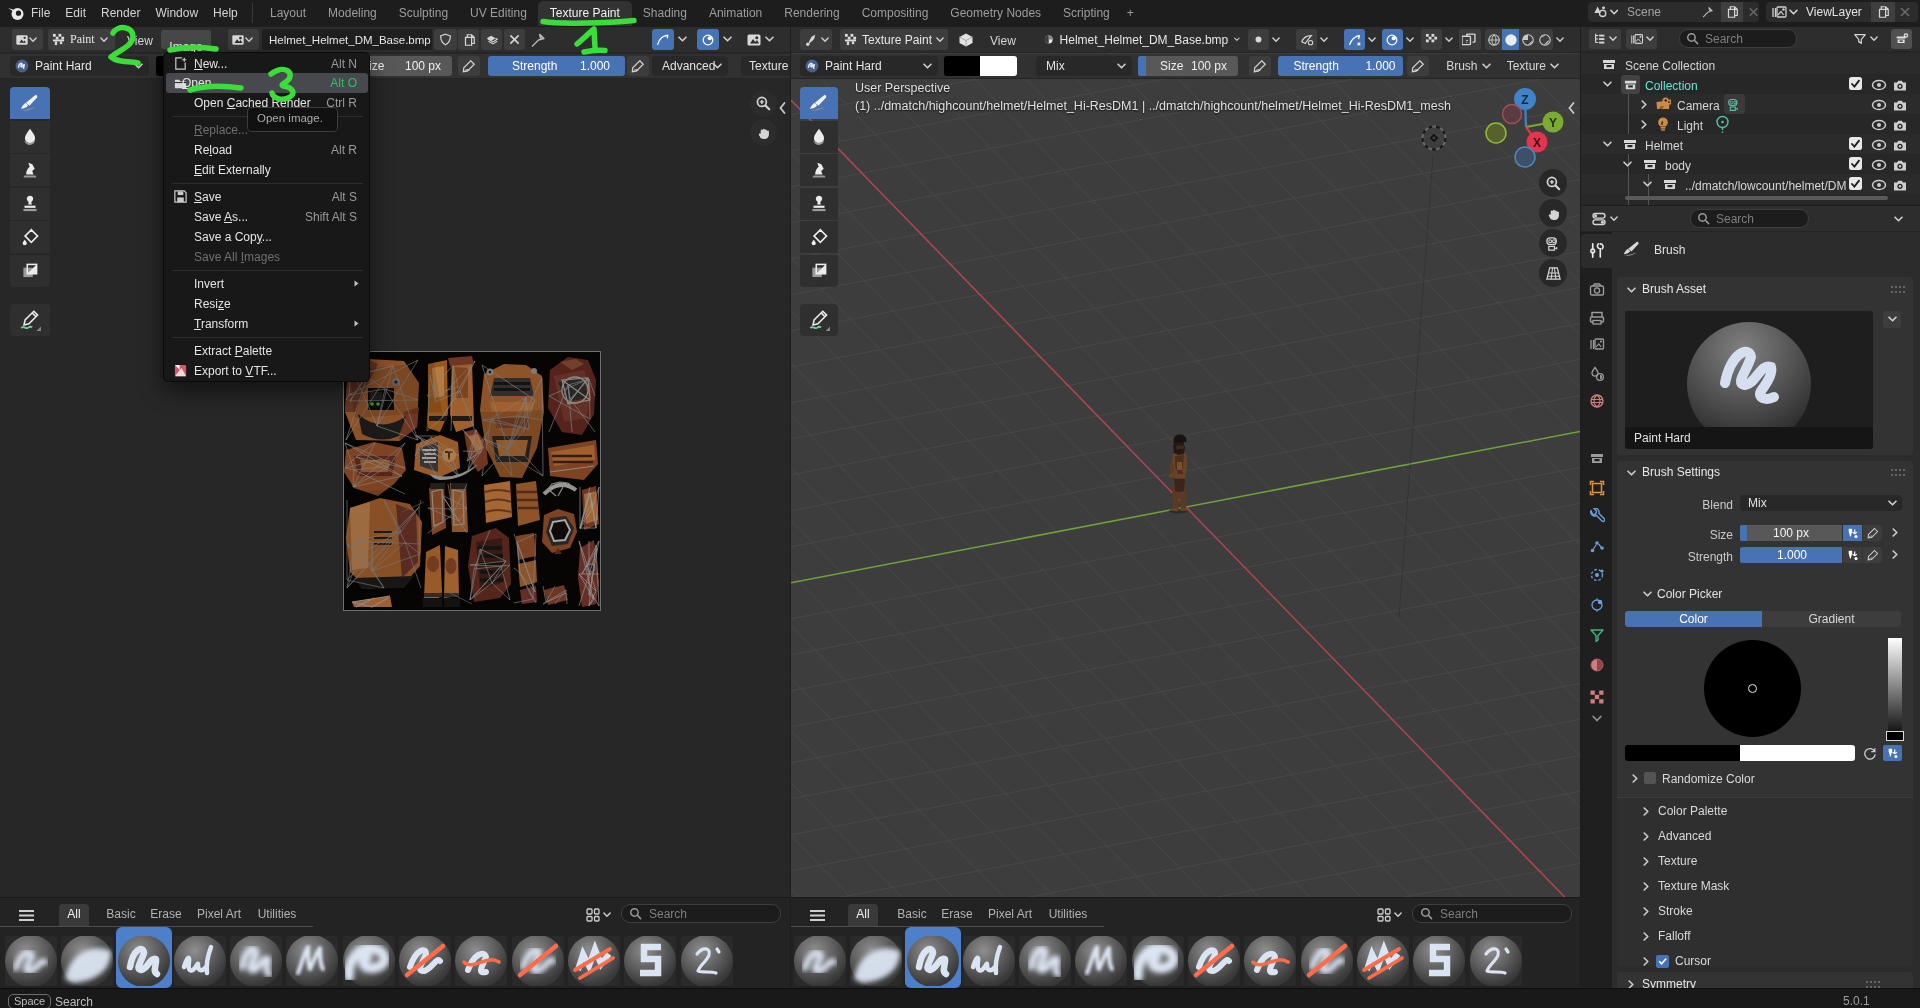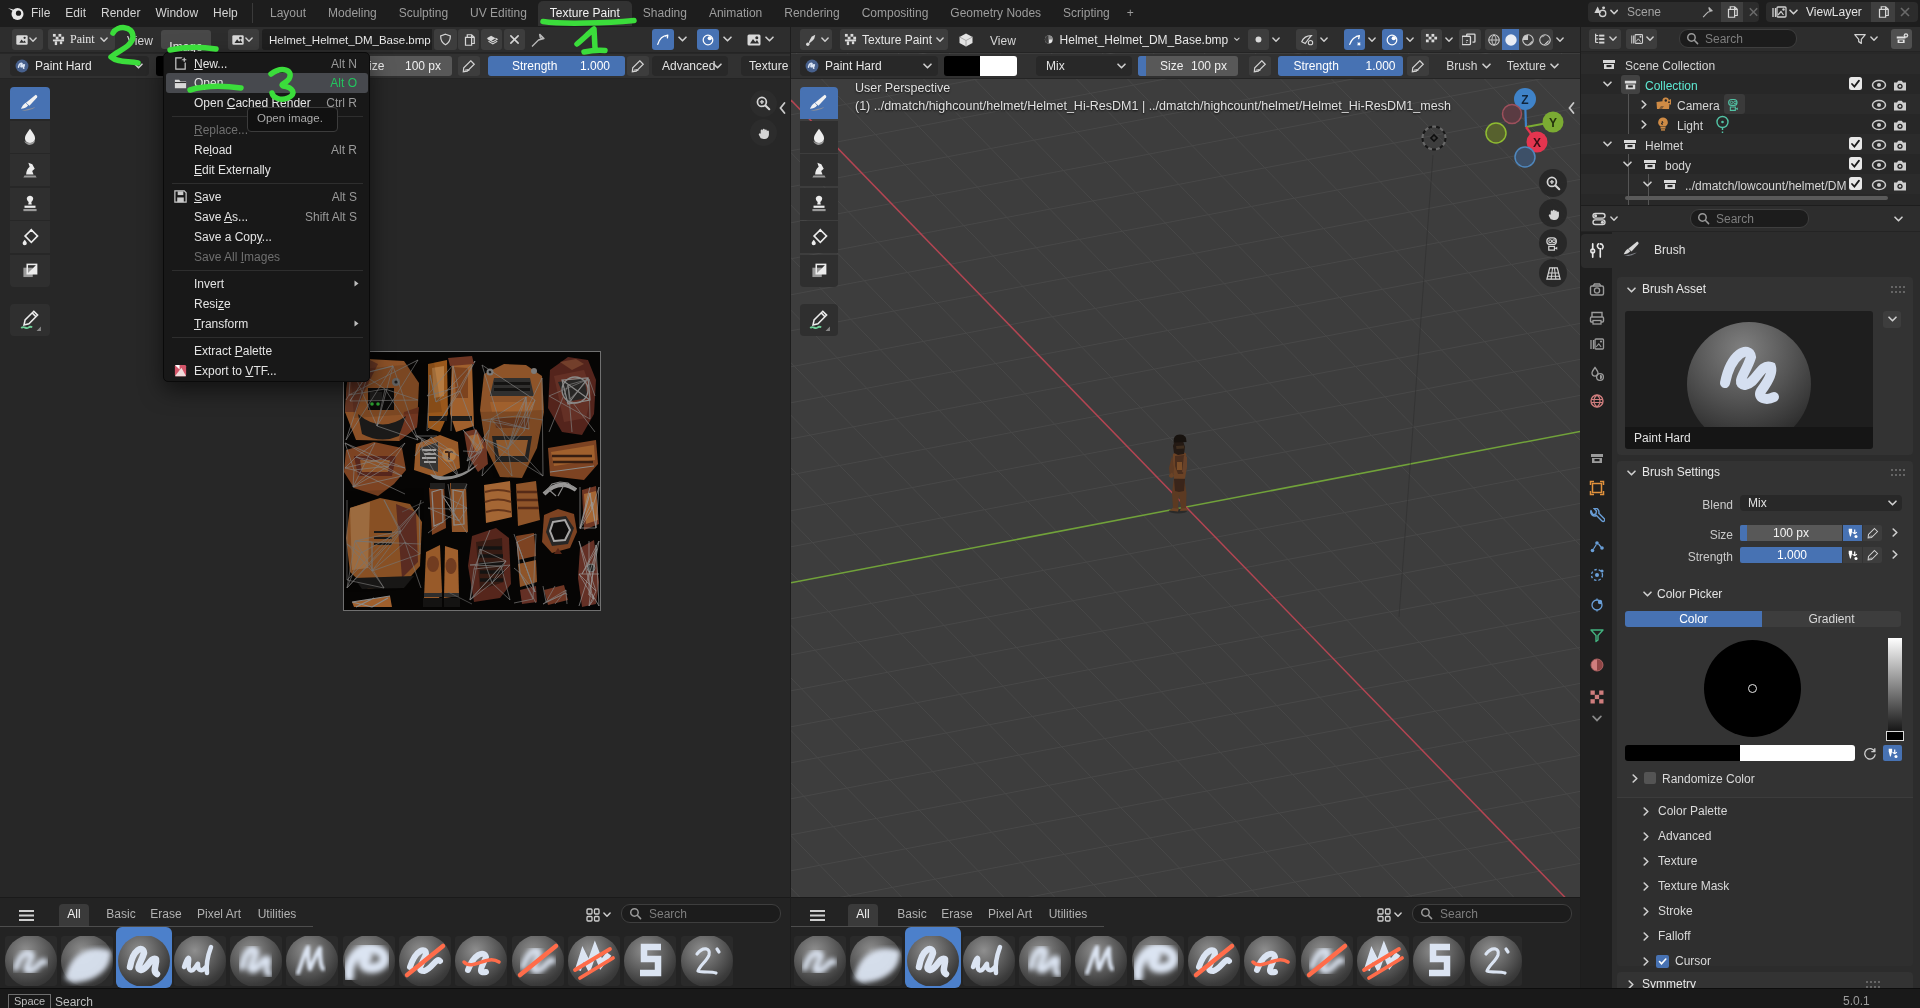--- a/index.html
+++ b/index.html
@@ -1580,42 +1580,42 @@
       </svg>
     </div>
     <div class="abs" style="left:679px;top:38px;width:52px;height:50px;background:#2a2a2a;border-radius:3px;overflow:hidden;">
       <svg width="52" height="50" viewBox="0 1 52 50">
         <circle cx="26" cy="26" r="26" fill="url(#ball)"></circle>
         <use href="#b13"></use>
       </svg>
     </div>
   </div>
 <div class="abs" style="left:0;top:988px;width:1920px;height:20px;background:#191919;border-top:1px solid #0d0d0d;">
-    <div class="abs" style="left:8px;top:5px;padding:0px 5px 1px;border:1px solid #6e6e6e;border-radius:0;color:#bdbdbd;font-size:11px;">Space</div>
+    <div class="abs" style="left:8px;top:5px;padding:0px 5px 1px;border:1px solid #6e6e6e;border-radius:5px;color:#bdbdbd;font-size:11px;">Space</div>
     <span class="abs" style="left:55px;top:6px;color:#bdbdbd;">Search</span>
     <span class="abs" style="left:1843px;top:5px;color:#9d9d9d;">5.0.1</span>
   </div>
 <div class="abs" style="left:163px;top:52px;width:207px;height:330px;background:#181818;border:1px solid #0a0a0a;border-radius:5px;box-shadow:0 8px 22px rgba(0,0,0,0.55);z-index:40;">
     <div class="abs" style="left:2px;top:20px;width:202px;height:20px;background:#47494e;border-radius:3px;"></div>
     <div class="abs" style="left:9px;top:3.0px;">
       <svg width="15" height="15" viewBox="0 0 16 16">
         <path d="M3,2 h7 l3,3 v9 H3 Z M10,2 v3 h3" fill="none" stroke="#c9c9c9" stroke-width="1.3"></path>
         <circle cx="12" cy="4" r="3.2" fill="#181818"></circle>
         <path d="M12,1.8 v4.4 M9.8,4 h4.4" stroke="#c9c9c9" stroke-width="1.3"></path>
       </svg>
     </div>
     <span class="abs" style="left:30px;top:3.5px;color:#e4e4e4;"><u>N</u>ew...</span>
     <span class="abs" style="right:12px;top:3.5px;color:#9a9a9a;">Alt N</span>
     <div class="abs" style="left:9px;top:22.5px;">
       <svg width="15" height="15" viewBox="0 0 16 16">
         <path d="M2,4 h4.5 l1.5,1.8 H14 V13 H2 Z" fill="#d8d8d8"></path>
         <path d="M2,7 h12" stroke="#181818" stroke-width="1"></path>
       </svg>
     </div>
-    <span class="abs" style="left:30px;top:23.0px;color:#e4e4e4;"><u>O</u>pen...</span>
+    <span class="abs" style="left:18px;top:23.0px;color:#e4e4e4;"><u>O</u>pen...</span>
     <span class="abs" style="right:12px;top:23.0px;color:#22c55e;">Alt O</span>
     <span class="abs" style="left:30px;top:43.3px;color:#e4e4e4;">Open <u>C</u>ached Render</span>
     <span class="abs" style="right:12px;top:43.3px;color:#9a9a9a;">Ctrl R</span>
     <span class="abs" style="left:30px;top:69.6px;color:#6f6f6f;"><u>R</u>eplace...</span>
     <span class="abs" style="left:30px;top:90.2px;color:#e4e4e4;">Re<u>l</u>oad</span>
     <span class="abs" style="right:12px;top:90.2px;color:#9a9a9a;">Alt R</span>
     <span class="abs" style="left:30px;top:110.1px;color:#e4e4e4;"><u>E</u>dit Externally</span>
     <div class="abs" style="left:9px;top:136.2px;">
       <svg width="15" height="15" viewBox="0 0 16 16">
         <path d="M2,2 h10 l2,2 v10 H2 Z" fill="none" stroke="#c9c9c9" stroke-width="1.3"></path>

